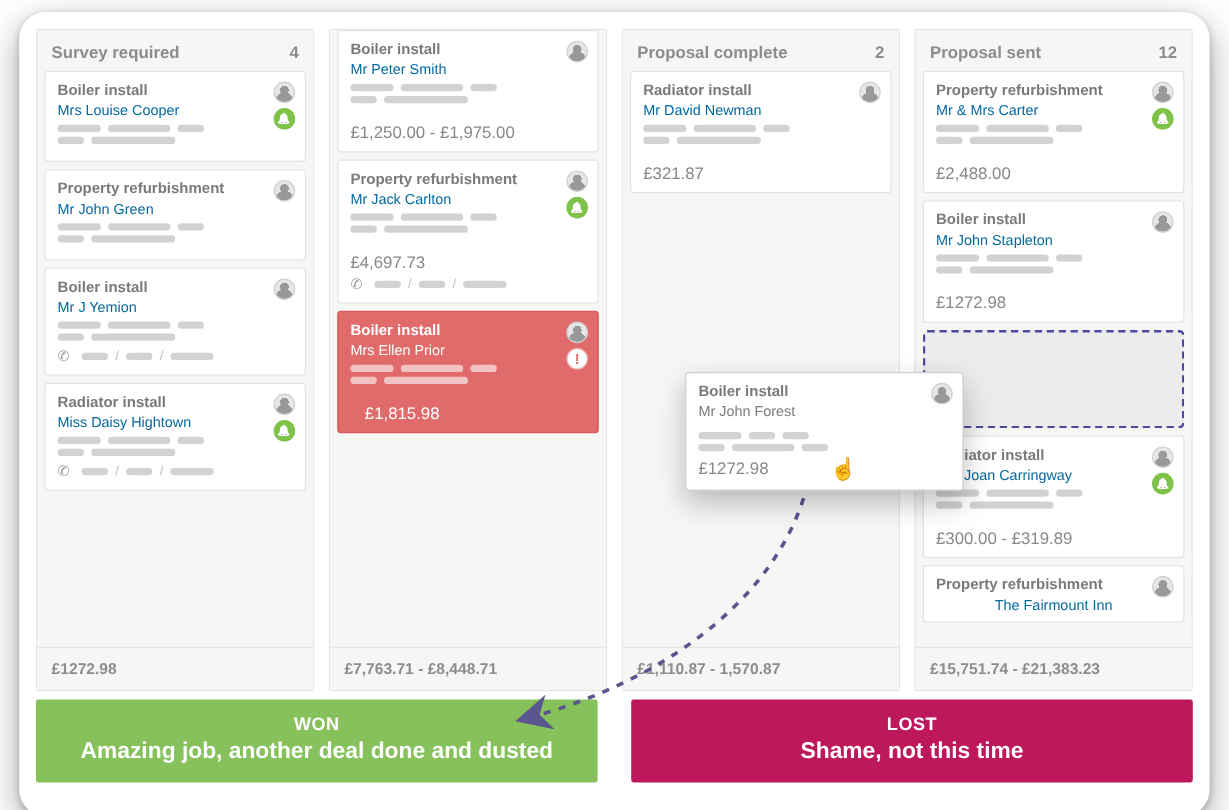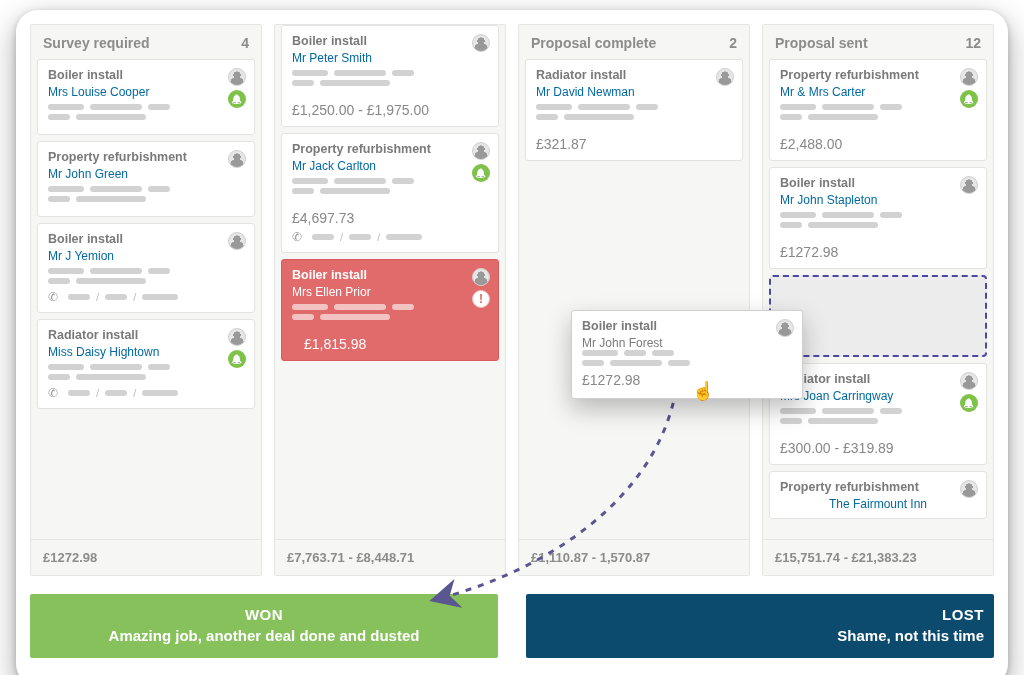--- a/index.html
+++ b/index.html
@@ -119,50 +119,50 @@
     background:#fff;
     border:1px solid #cfcfcf;
     border-radius:3px;
     box-shadow:0 10px 24px rgba(0,0,0,.25);
     padding:8px 10px 10px 10px;
     font-size:12px;
     color:#6c6c6c;
     z-index:40;
   }
   .drag-card .title{font-weight:700;color:#7a7a7a;font-size:12.5px;margin-bottom:3px;}
-  .drag-card .customer{color:#7a7a7a;margin-bottom:0;}
+  .drag-card .customer{color:#7a7a7a;margin-bottom:10px;}
   .drag-card .price{font-size:14px;color:#888;margin-top:2px;}
   .drag-card .avatar{top:8px;right:8px;}
   .cursor {
     position:absolute;
     font-size:18px;
     color:#222;
     z-index:41;
     transform:translate(-4px,-2px);
     pointer-events:none;
   }
 
   .arrow-svg { position:absolute; z-index:30; pointer-events:none; }
 
   .outcome-row {
     display:flex;
     gap:28px;
-    margin-top:18px;
+    margin-top:7px;
   }
   .outcome {
     flex:1 1 0;
     text-align:center;
     color:#fff;
     padding:12px 10px 14px 10px;
     border-radius:2px;
   }
   .outcome.won { background:#86c15b; }
-  .outcome.lost{ background:#0c4a6e;text-align:right; }
+  .outcome.lost{ background:#be185d; }
   .outcome h3 { font-size:15px; font-weight:800; letter-spacing:.5px; margin-bottom:4px;}
-  .outcome p  { font-size:15px; font-weight:600; }
+  .outcome p  { font-size:19px; font-weight:600; }
 
   .card.partial { padding-bottom:2px; }
   .card.partial .customer{ white-space:nowrap; overflow:hidden;text-align:center; }
 </style>
 </head>
 <body>
 
 <div class="board-wrap">
 
   <div class="columns">

